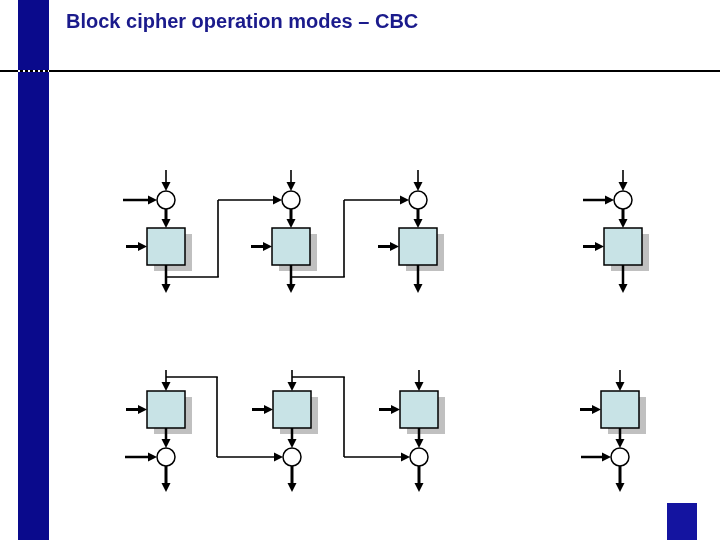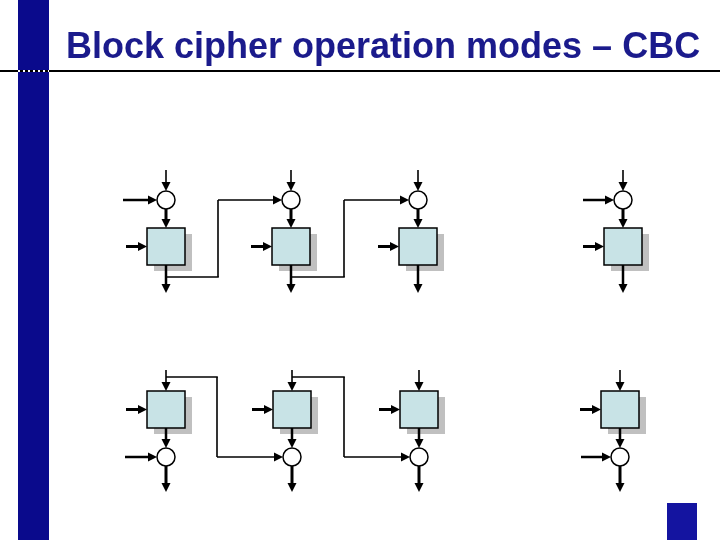--- a/index.html
+++ b/index.html
@@ -8,22 +8,22 @@
     background: var(--background, #fff);
     font-family: "Liberation Sans", sans-serif;
     position: relative;
   }
   .slide { position: absolute; inset: 0; width: 720px; height: 540px; }
   .accent-bar {
     position: absolute; left: 18px; top: 0; width: 31px; height: 540px;
     background: var(--accent-bar, #0a0a8c);
   }
   .slide-title {
-    position: absolute; left: 66px; top: 30px; margin: 0;
-    font-size: 36px; line-height: 32px; font-weight: bold;
+    position: absolute; left: 66px; top: 5px; margin: 0;
+    font-size: 20px; line-height: 32px; font-weight: bold;
     color: var(--title-text, #1b1b8c);
     white-space: nowrap; letter-spacing: 0px;
   }
   .header-rule {
     position: absolute; left: 0; top: 70px; width: 720px; height: 2px;
     background: var(--header-rule, #000);
   }
   .header-rule-dashes {
     position: absolute; left: 18px; top: 70px; width: 31px; height: 2px;
     background: repeating-linear-gradient(90deg, #ffffff 0 2px, transparent 2px 5px);

